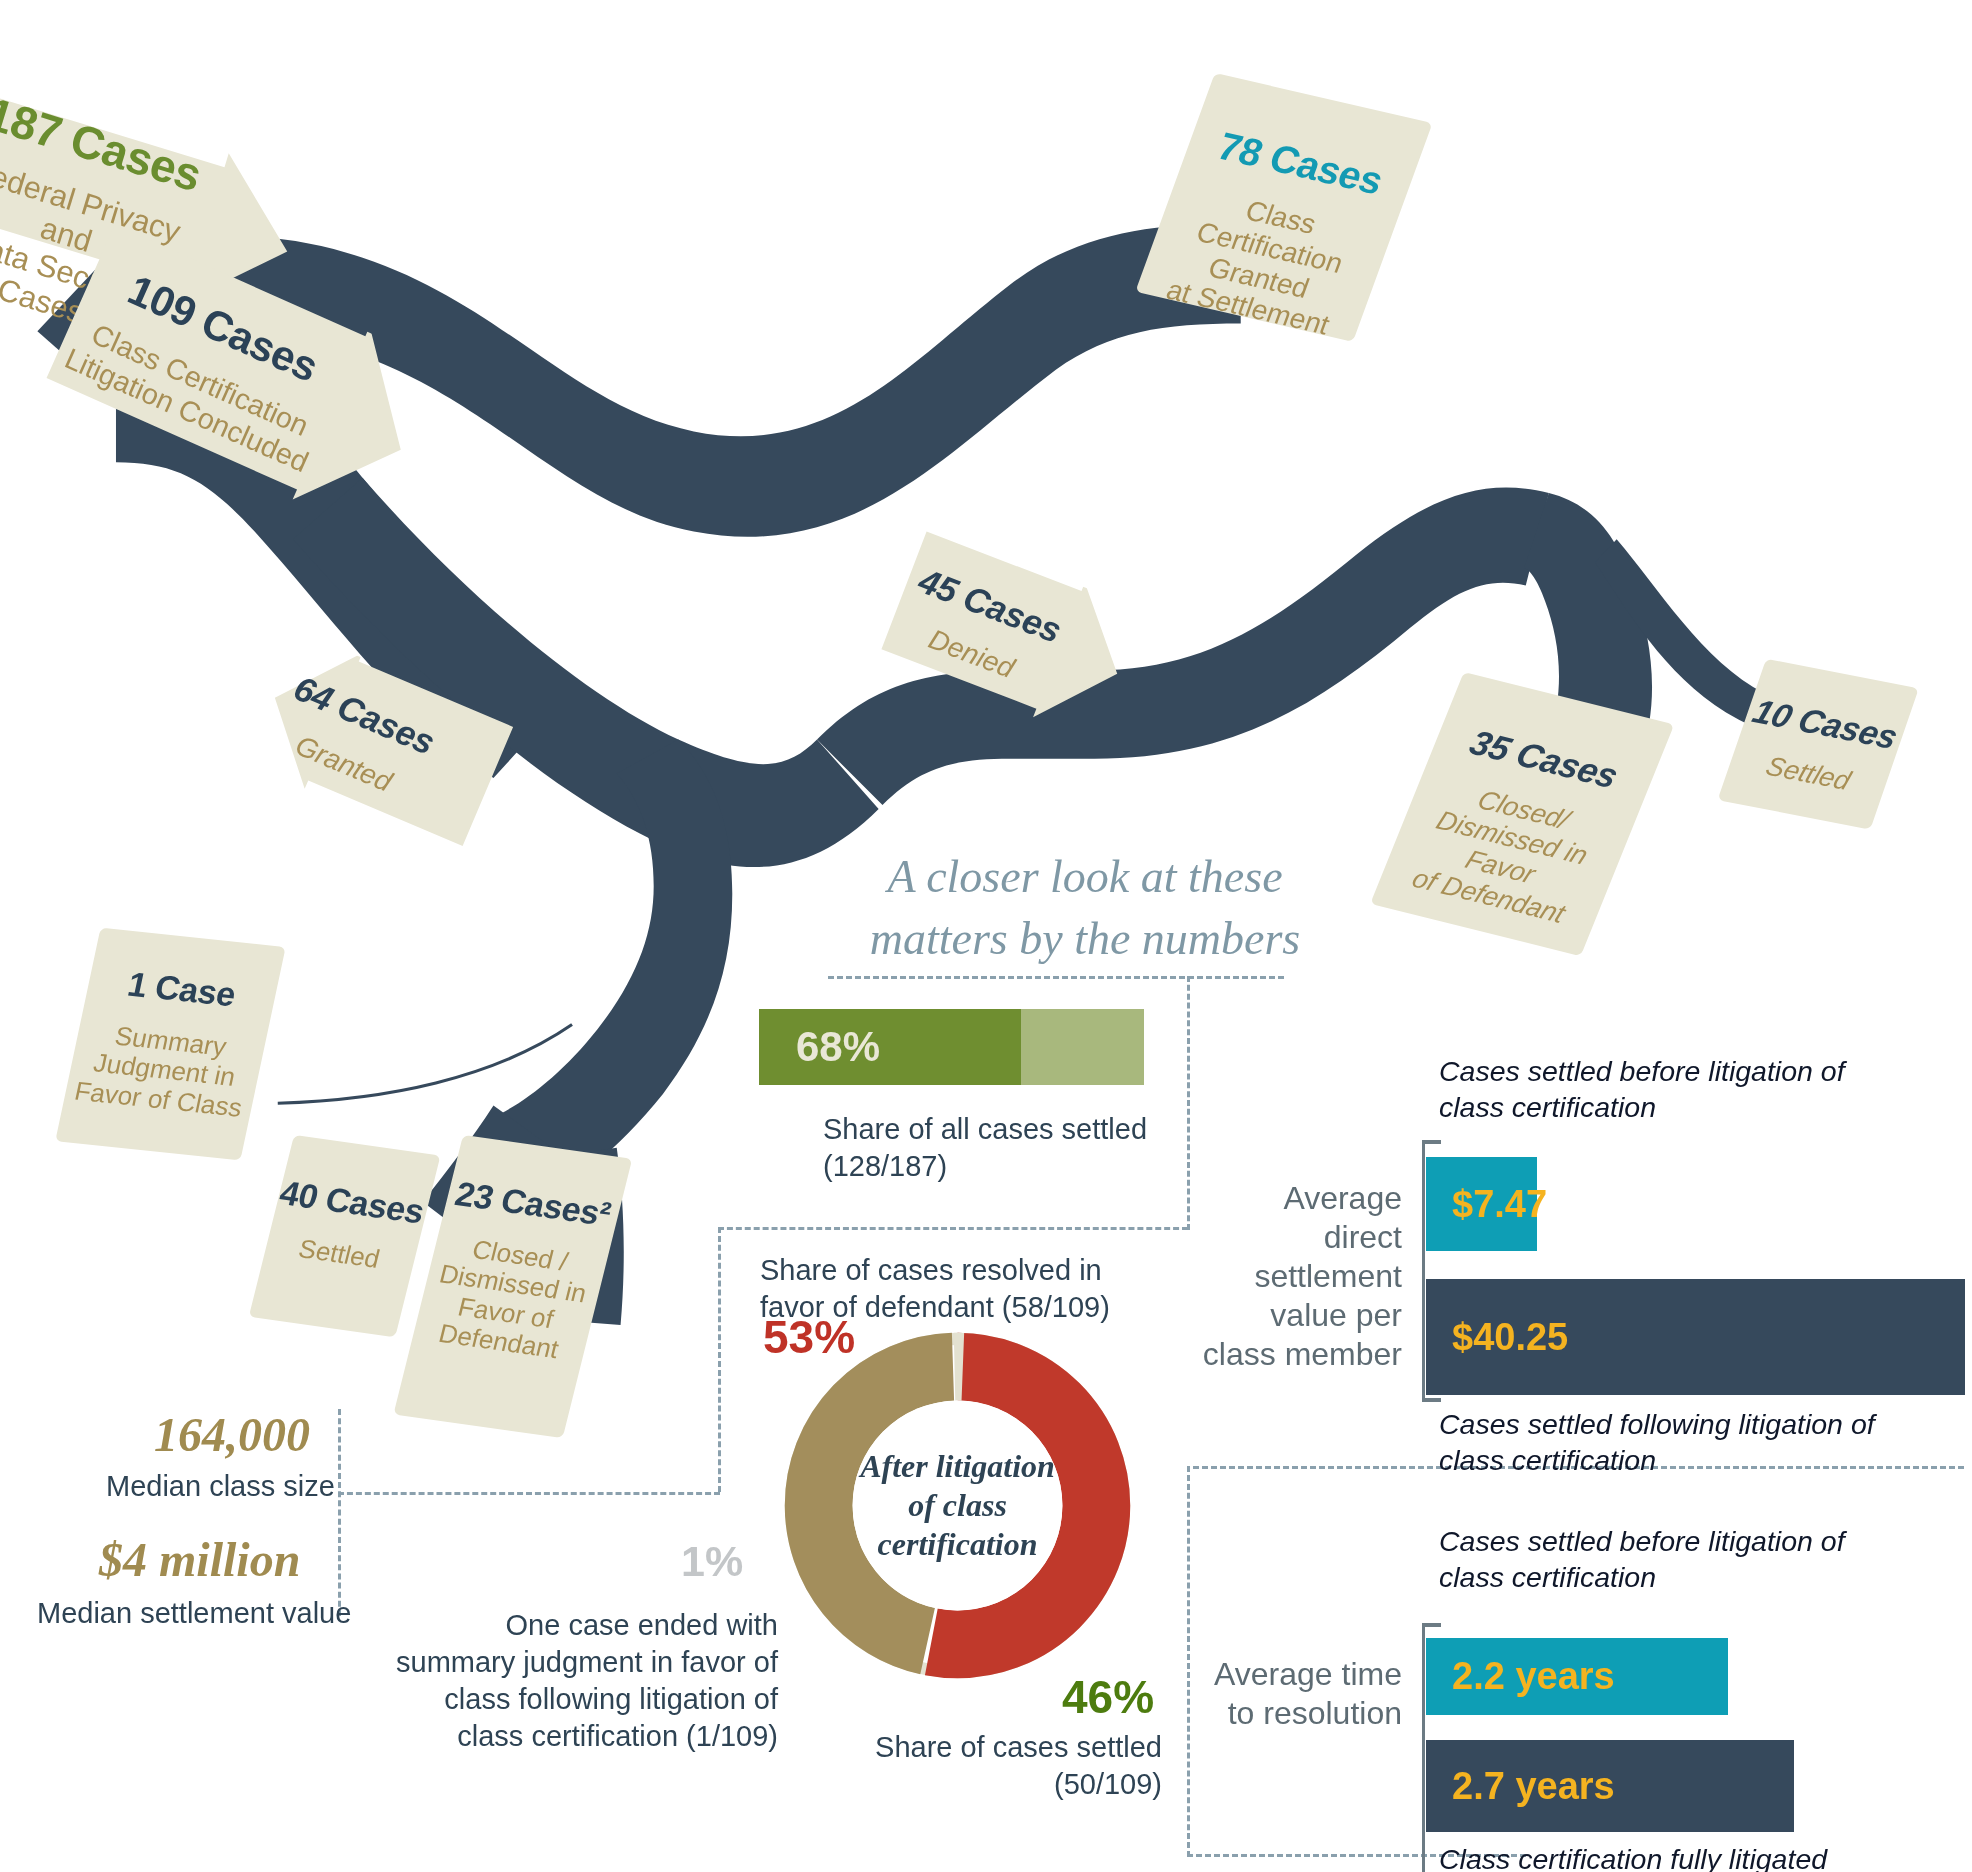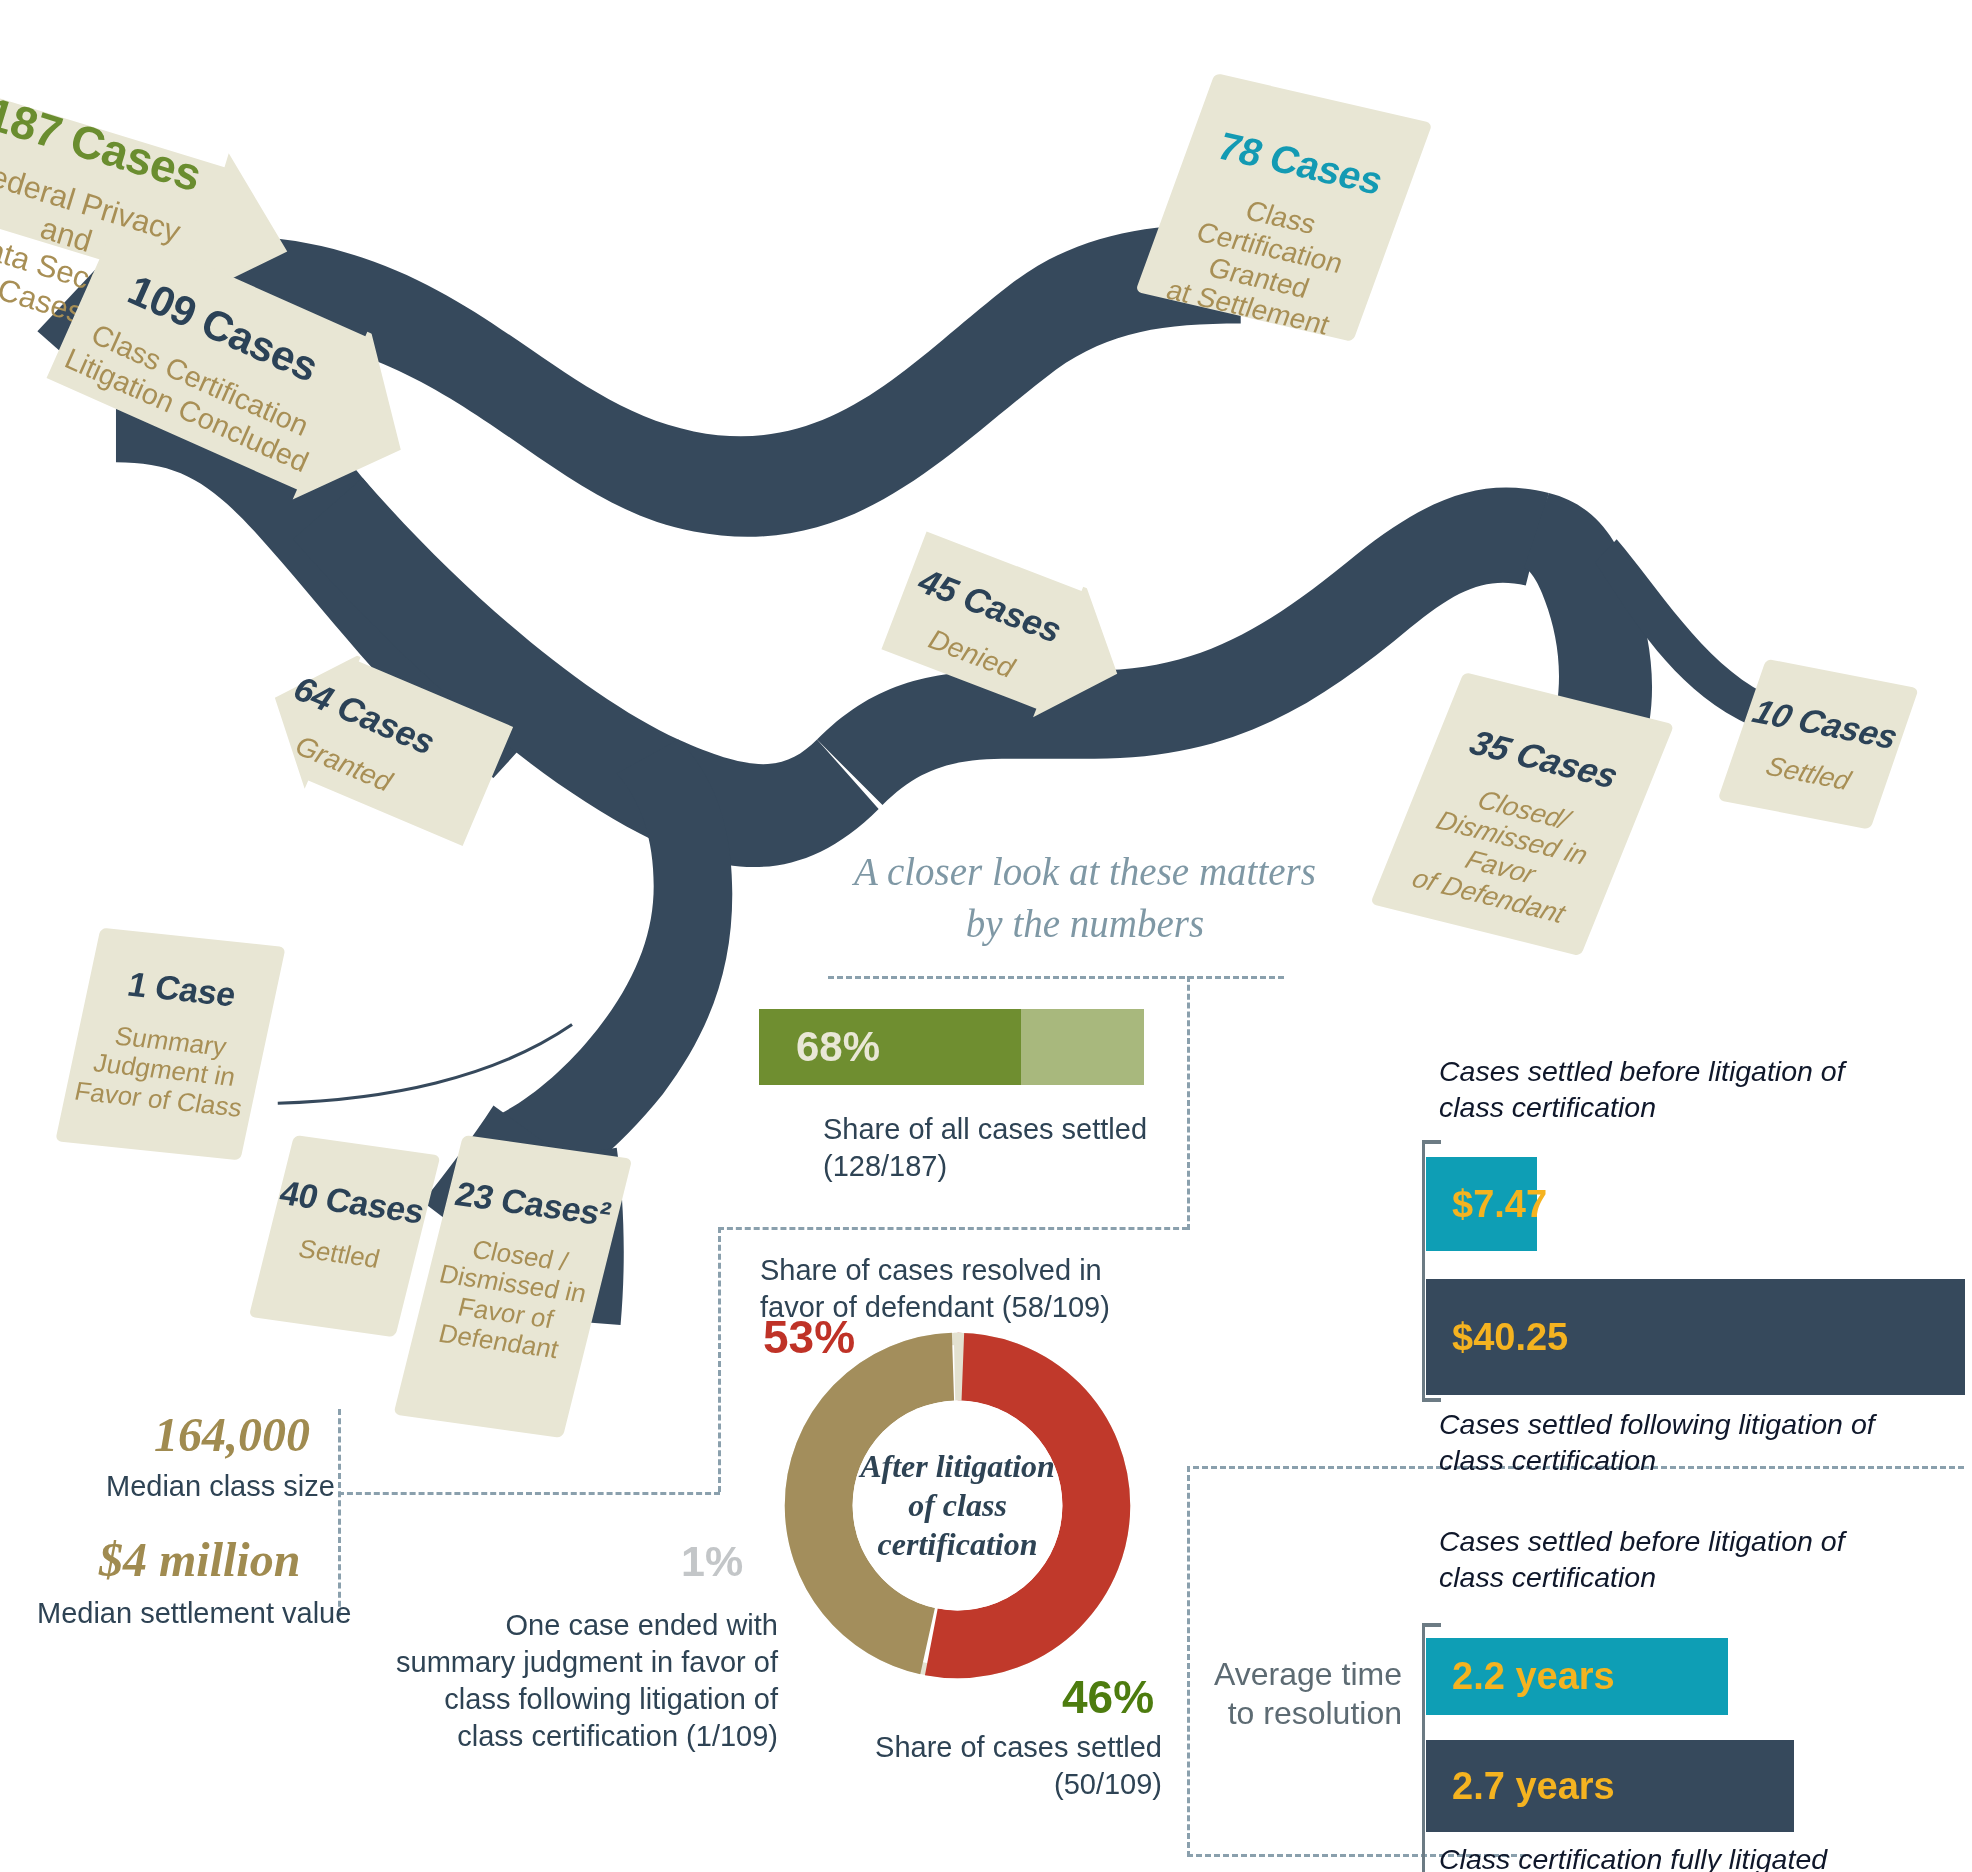--- a/index.html
+++ b/index.html
@@ -26,21 +26,21 @@
   
   #intro{
     position:absolute;left:428px;top:14px;width:863px;
     font-family:"Liberation Serif", serif;
     font-style:italic;font-size:44px;line-height:1.37;
     color:#246477;
   }
   #closer{
     position:absolute;left:846px;top:846px;width:478px;
     font-family:"Liberation Serif", serif;
-    font-style:italic;font-size:39px;line-height:1.34;
+    font-style:italic;font-size:46px;line-height:1.34;
     color:#7f98a5;text-align:center;
   }
 
   
   .dash{position:absolute;}
   .dash.h{border-top:3.9px dashed #8aa0ad;}
   .dash.v{border-left:3.9px dashed #8aa0ad;}
 
   
   #bar68wrap{position:absolute;left:759px;top:1009px;}
@@ -359,20 +359,21 @@
     <span>(50/109)</span>
   </div>
   <div id="sjNote">One case ended with summary judgment in favor of class following litigation of class certification (1/109)</div>
 
   <div class="statnum" style="left:154px;top:1407px;font-size:48px;">164,000</div>
   <div class="statlab" style="left:106px;top:1470px;">Median class size</div>
   <div class="statnum" style="left:99px;top:1532px;font-size:48px;">$4 million</div>
   <div class="statlab" style="left:37px;top:1597px;">Median settlement value</div>
 
   <div class="panelCapTop" style="left:1439px;top:1054px;width:432px;">Cases settled before litigation of class certification</div>
+  <div class="axisLabel" style="left:1202px;top:1179px;width:200px;">Average direct settlement value per class member</div>
   <div class="brk" style="left:1422px;top:1140px;height:262px;"></div>
   <div class="hbar" style="left:1426px;top:1157px;width:111px;height:94px;background:#0e9eb5;">
     <span class="v">$7.47</span>
   </div>
   <div class="hbar" style="left:1426px;top:1279px;width:539px;height:116px;background:#36495c;">
     <span class="v">$40.25</span>
   </div>
   <div class="panelCapBot" style="left:1439px;top:1407px;width:462px;">Cases settled following litigation of class certification</div>
 
   <div class="panelCapTop" style="left:1439px;top:1524px;width:432px;">Cases settled before litigation of class certification</div>

